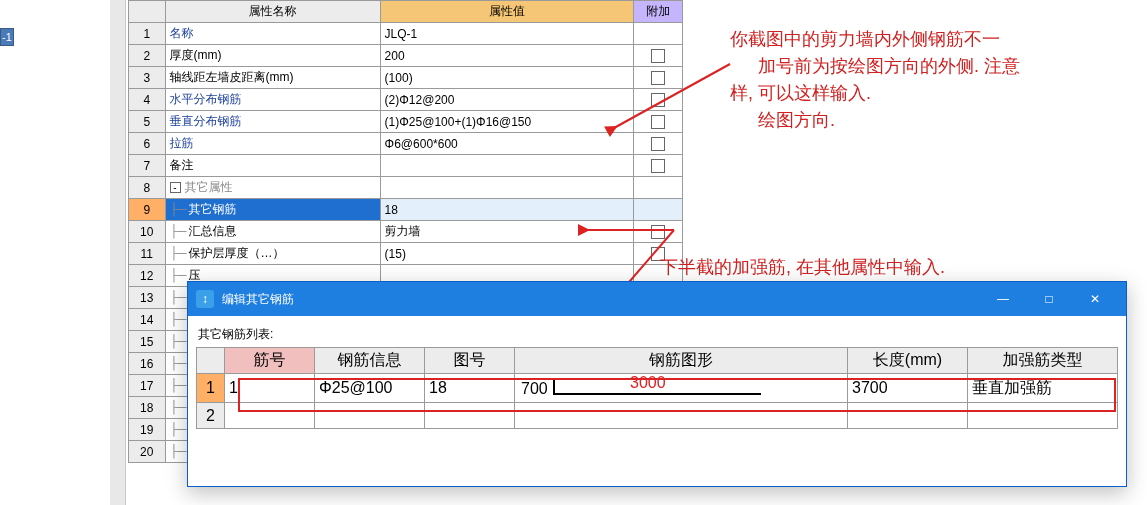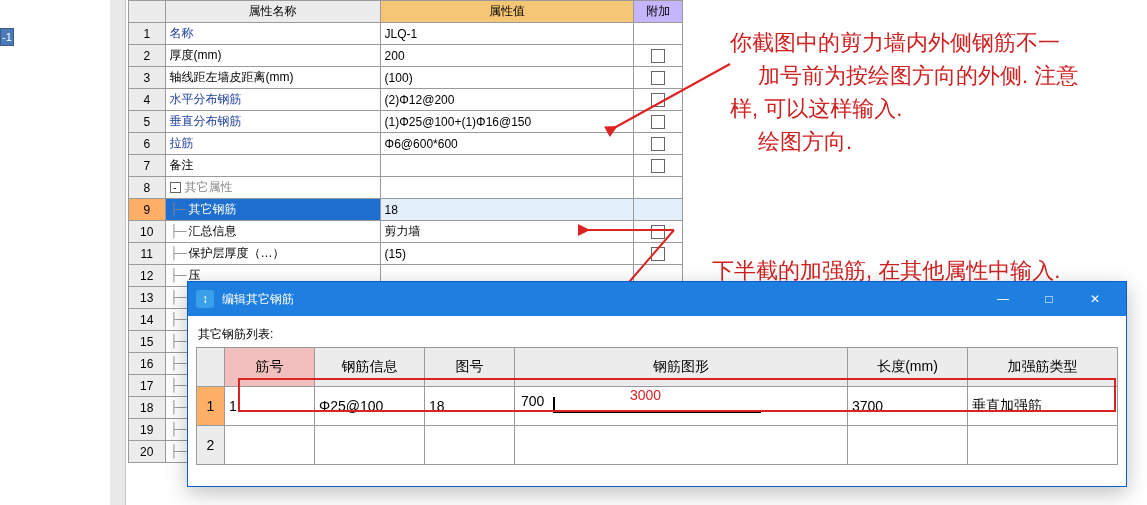--- a/index.html
+++ b/index.html
@@ -82,21 +82,21 @@
     background:#fff;
   }
   .tree-line {
     color:#888;
     margin-right:2px;
   }
   
   .annotation {
     position:absolute;
     color:#d02020;
-    font-size:22px;
+    font-size:18px;
     line-height:1.5;
     white-space:nowrap;
   }
   svg.arrow {
     position:absolute;
     overflow:visible;
   }
   
   .vscroll-left {
     position:absolute;
@@ -149,23 +149,23 @@
     padding:6px 8px 12px;
     height:170px;
   }
   .list-label { margin:4px 0 4px 2px; }
   .inner-table {
     border-collapse:collapse;
     width:100%;
   }
   .inner-table th, .inner-table td {
     border:1px solid #9a9a9a;
-    height:39px;
+    height:26px;
     padding:2px 4px;
-    font-size:14px;
+    font-size:16px;
     text-align:left;
   }
   .inner-table th {
     background:#ececec;
     font-weight:normal;
     text-align:center;
   }
   .inner-table th.pink {
     background:#f2bfbf;
   }
@@ -328,21 +328,21 @@
       </tbody>
   </table>
 </div>
 
 <div class="annotation" style="left:730px; top:26px;">
   <div>你截图中的剪力墙内外侧钢筋不一</div>
   <div style="padding-left:28px">加号前为按绘图方向的外侧. 注意</div>
   <div>样, 可以这样输入.</div>
   <div style="padding-left:28px">绘图方向.</div>
 </div>
-<div class="annotation" style="left:712px; top:218px;margin-top:36px;">下半截的加强筋, 在其他属性中输入.</div>
+<div class="annotation" style="left:660px; top:218px;margin-top:36px;">下半截的加强筋, 在其他属性中输入.</div>
 
 <svg class="arrow" style="left:608px; top:60px;" width="130" height="80">
   <defs>
       <marker id="ah1" markerWidth="10" markerHeight="10" refX="2" refY="3" orient="auto">
         <path d="M6,0 L0,3 L6,6 Z" fill="#d22"></path>
       </marker>
     </defs>
   <line x1="122" y1="4" x2="6" y2="68" stroke="#d22" stroke-width="2" marker-end="url(#ah1)"></line>
 </svg>
 <svg class="arrow" style="left:488px; top:226px;" width="200" height="160">

